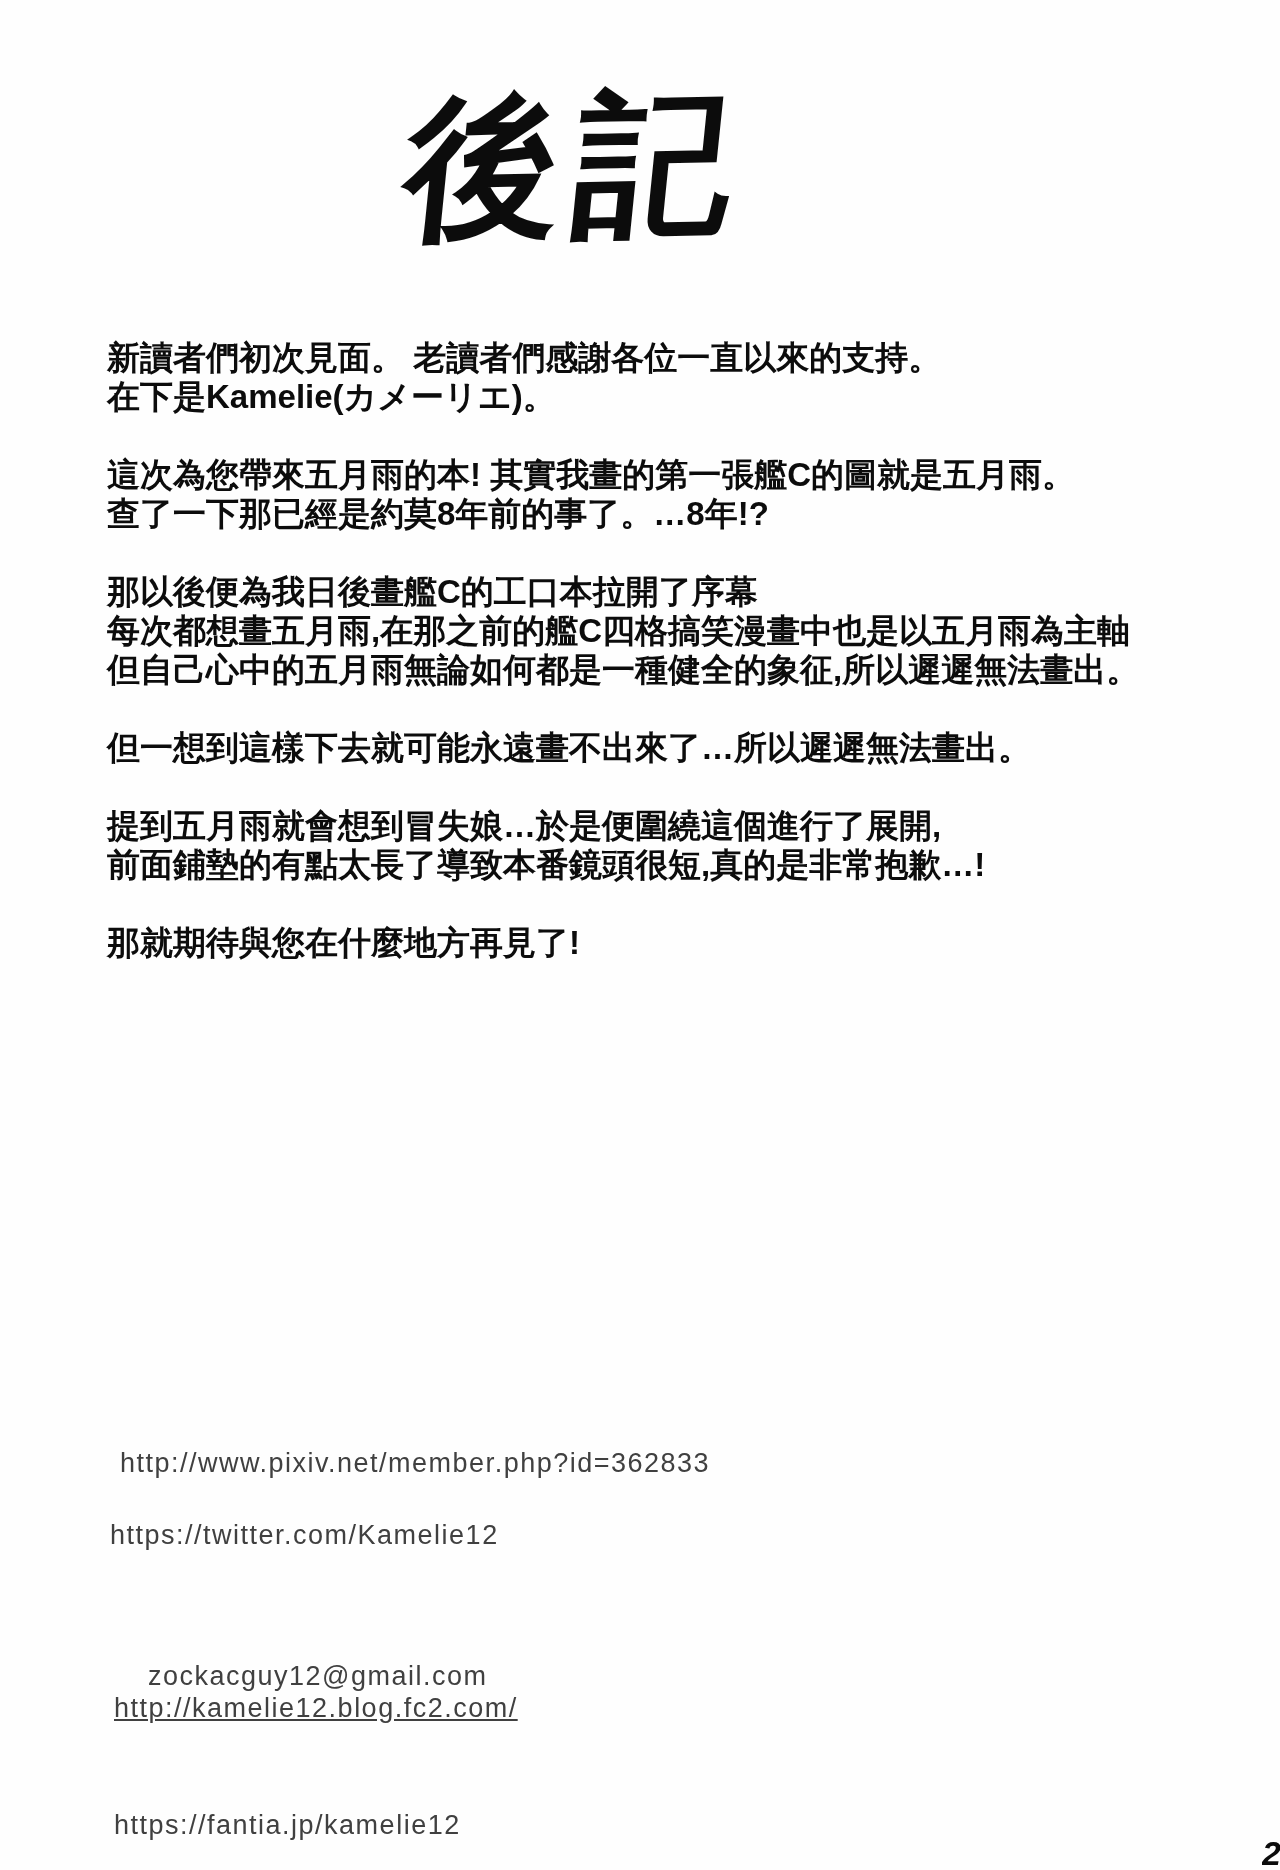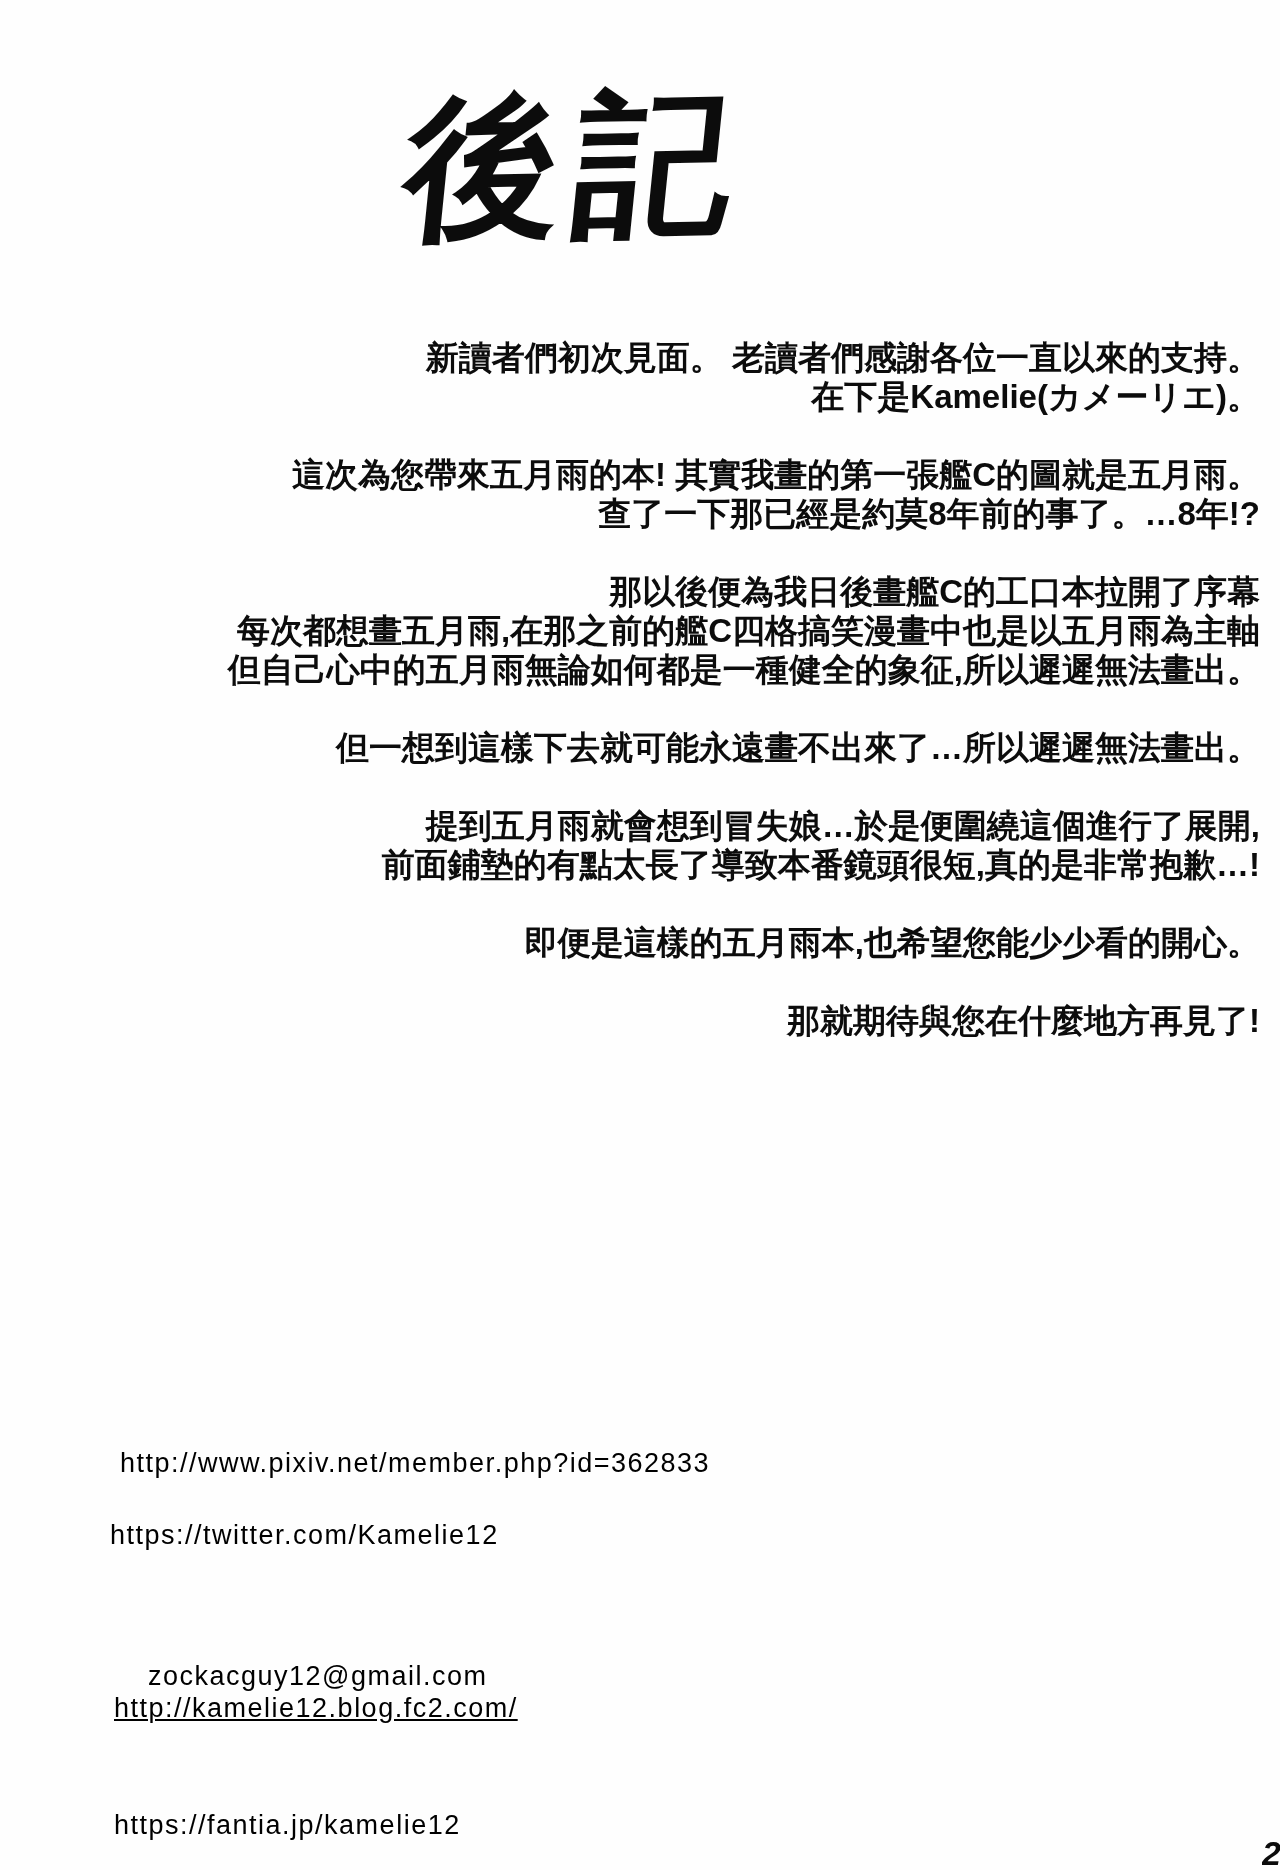--- a/index.html
+++ b/index.html
@@ -29,30 +29,30 @@
   }
   .afterword {
     position:absolute;
     left:100px; top:338px;
     width:1160px;
     font-size:33px;
     line-height:39px;
     font-weight:600;
     letter-spacing:0px;
   }
-  .afterword p { margin:0 0 39px 0;text-align:right; }
+  .afterword p { margin:0 0 39px 7px; }
   .afterword .line { white-space:nowrap; }
   .links { position:absolute; left:0; top:0; width:100%; }
   .link-line {
     position:absolute;
     font-size:27px;
     line-height:30px;
     letter-spacing:1.5px;
     white-space:nowrap;
-    color:#000000;
+    color:#404040;
   }
   .link-pixiv   { left:120px; top:1448px; }
   .link-twitter { left:110px; top:1520px; }
   .link-blog    { left:114px; top:1693px;text-decoration:underline; }
   .link-email   { left:108px; top:1661px;margin-left:40px; }
   .link-fantia  { left:114px; top:1810px;text-align:center; }
   .page-number-clip {
     position:absolute;
     left:1262px; top:1836px;
     width:18px; height:34px;
@@ -88,23 +88,20 @@
       <span class="line">但自己心中的五月雨無論如何都是一種健全的象征,所以遲遲無法畫出。</span>
     </p>
     <p>
       <span class="line">但一想到這樣下去就可能永遠畫不出來了…所以遲遲無法畫出。</span>
     </p>
     <p>
       <span class="line">提到五月雨就會想到冒失娘…於是便圍繞這個進行了展開,</span>
       <span class="line">前面鋪墊的有點太長了導致本番鏡頭很短,真的是非常抱歉…!</span>
     </p>
     <p>
-      <span class="line">即便是這樣的五月雨本,也希望您能少少看的開心。</span>
-    </p>
-    <p>
       <span class="line">那就期待與您在什麼地方再見了!</span>
     </p>
   </div>
 
   <div class="links">
     <div class="link-line link-pixiv">http://www.pixiv.net/member.php?id=362833</div>
     <div class="link-line link-twitter">https://twitter.com/Kamelie12</div>
     <div class="link-line link-blog">http://kamelie12.blog.fc2.com/</div>
     <div class="link-line link-email">zockacguy12@gmail.com</div>
     <div class="link-line link-fantia">https://fantia.jp/kamelie12</div>

